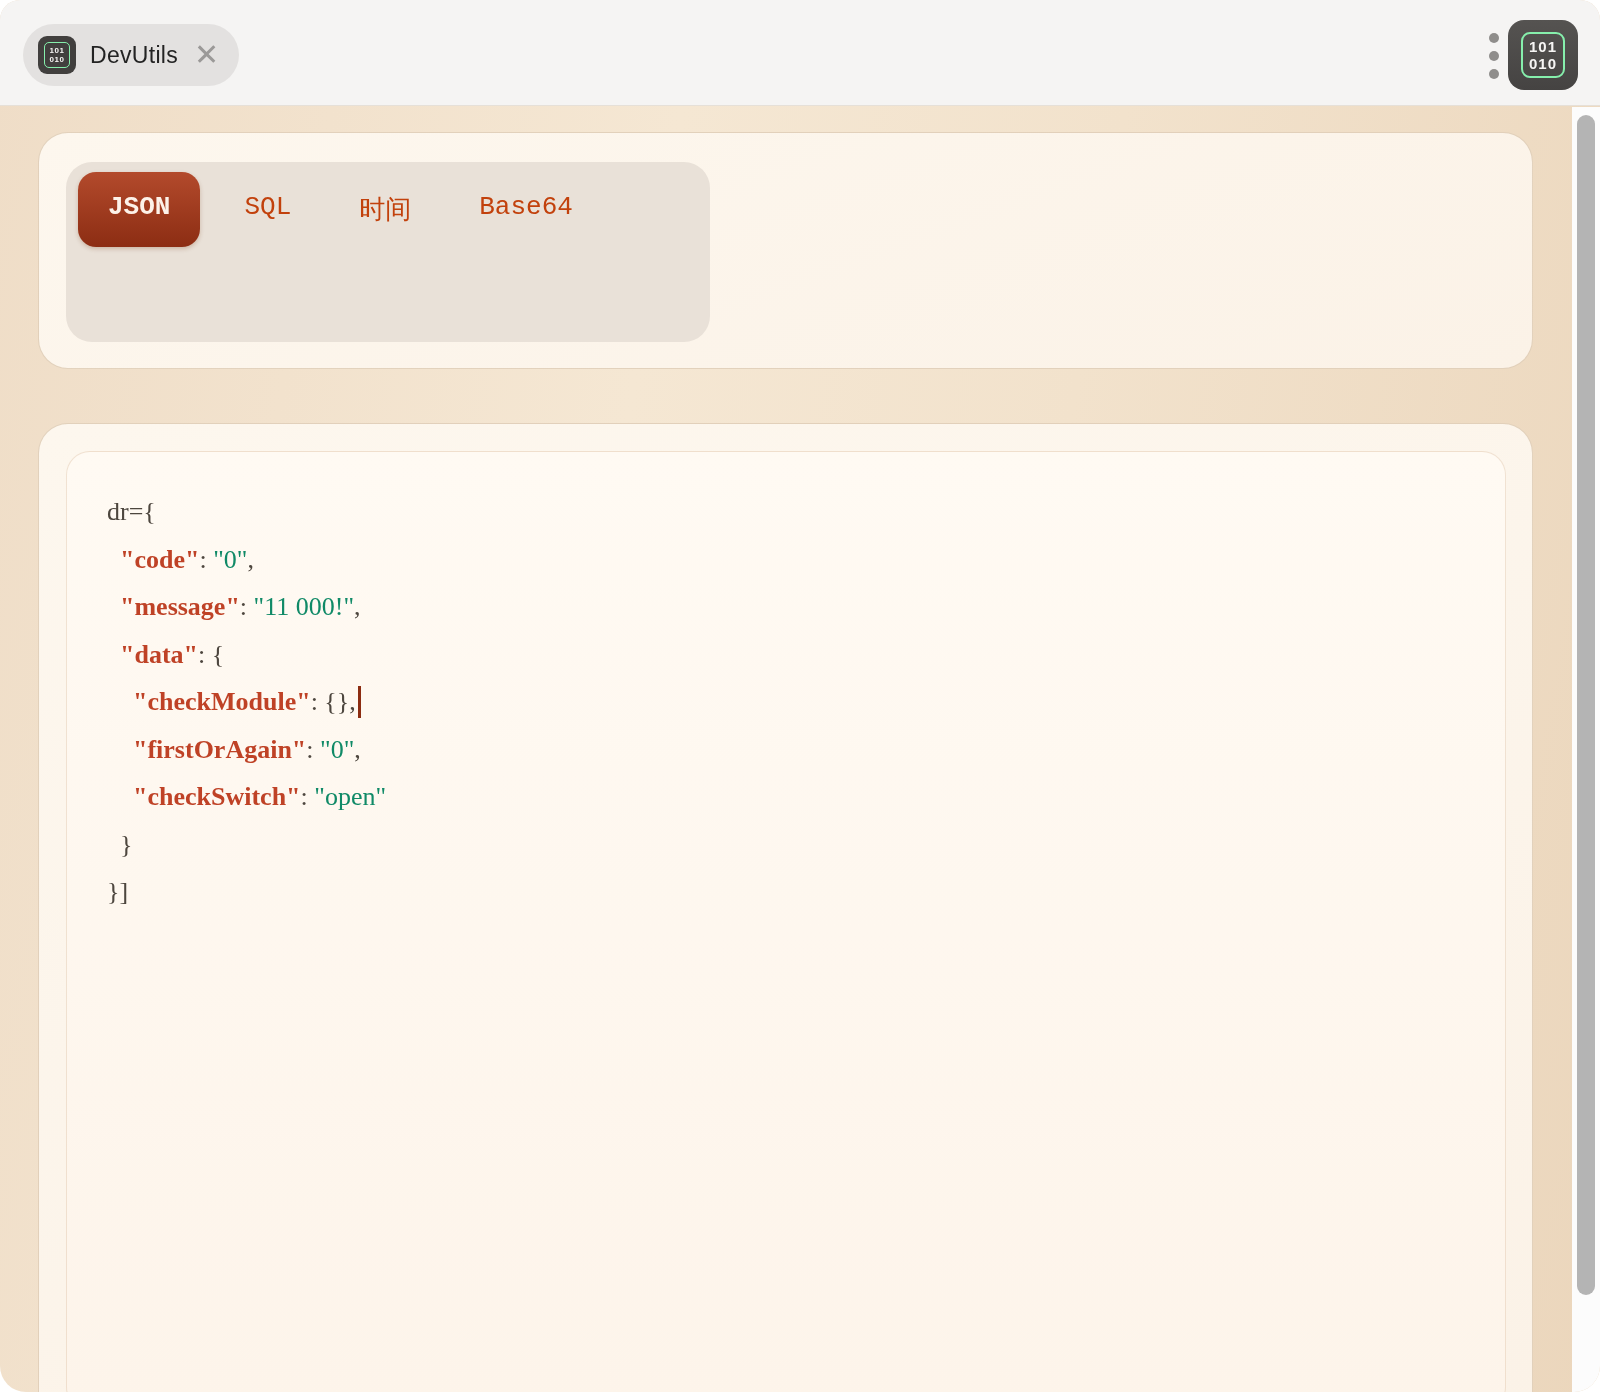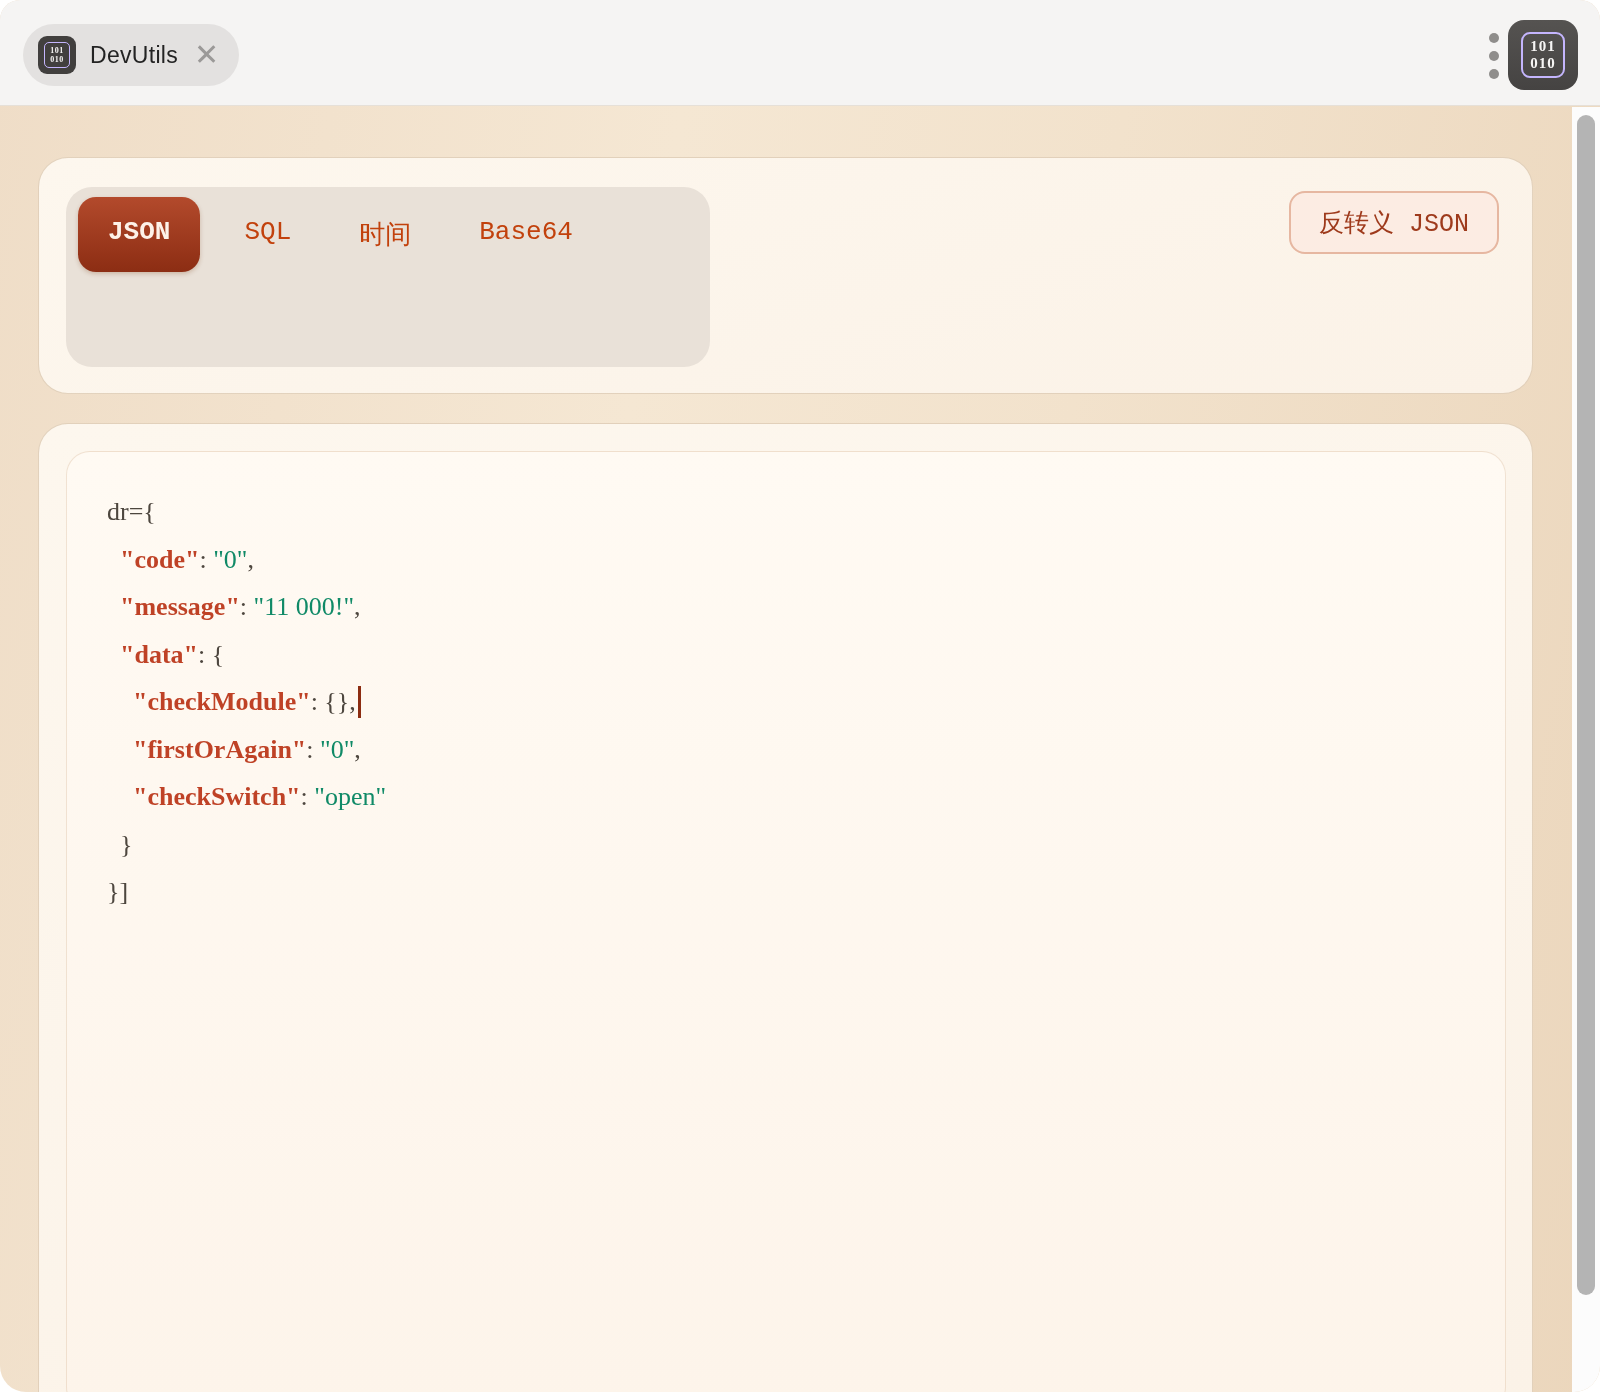--- a/index.html
+++ b/index.html
@@ -18,23 +18,23 @@
   .tab-chip{
     position:absolute;left:23px;top:24px;height:62px;border-radius:31px;
     background:#e3e1e0;display:flex;align-items:center;gap:14px;
     padding:0 20px 0 15px;
   }
   .chip-icon{
     width:38px;height:38px;border-radius:9px;background:#413f3e;
     display:flex;align-items:center;justify-content:center;flex:0 0 auto;
   }
   .binary-glyph{
-    border:2px solid #c4b5fd;border-radius:5px;
+    border:2px solid #86efac;border-radius:5px;
     display:flex;flex-direction:column;align-items:center;justify-content:center;
-    color:#f6f5f4;font-family:Liberation Serif, serif;font-weight:bold;
+    color:#f6f5f4;font-family:Liberation Sans, sans-serif;font-weight:bold;
   }
   .chip-icon .binary-glyph{width:26px;height:26px;font-size:8px;line-height:9px;letter-spacing:0.5px;border-width:1.5px;}
   .chip-title{font-size:23px;color:#232323;letter-spacing:0.3px;}
   .chip-close{font-size:30px;color:#9b9998;line-height:1;margin-left:2px;font-weight:300;cursor:default;}
   .kebab{
     position:absolute;left:1488px;top:33px;width:12px;height:46px;
     display:flex;flex-direction:column;justify-content:space-between;align-items:center;
   }
   .kebab i{width:10px;height:10px;border-radius:50%;background:#8f8d8b;}
   .ext-button{
@@ -49,21 +49,21 @@
   }
   .scrollbar-thumb{
     position:absolute;left:5px;top:8px;width:18px;height:1180px;border-radius:9px;background:#b4b4b4;
   }
   
   .card{
     position:absolute;left:38px;width:1495px;border-radius:30px;
     background:linear-gradient(160deg,#fdf7ee,#fbf2e7);
     border:1px solid rgba(196,166,130,0.45);
   }
-  .card-controls{top:157px;height:237px;}
+  .card-controls{top:132px;height:237px;}
   .card-editor{top:423px;height:1000px;}
   
   .tool-tabs{
     position:absolute;left:27px;top:29px;width:644px;height:180px;border-radius:26px;
     background:#e9e1d8;display:flex;flex-wrap:wrap;align-content:flex-start;
     padding:10px 12px;column-gap:20px;row-gap:26px;
   }
   .tab-item{
     font-family:"Liberation Mono",monospace;font-size:26px;color:#c2410c;
     padding:20px 24px;border-radius:18px;white-space:nowrap;cursor:default;
@@ -134,21 +134,20 @@
   </div>
 
   <div class="card card-controls">
     <div class="tool-tabs">
         <div class="tab-item active">JSON</div>
         <div class="tab-item">SQL</div>
         <div class="tab-item">时间</div>
         <div class="tab-item">Base64</div>
       </div>
     <div class="controls-right">
-      <div class="unescape-btn">反转义 JSON</div>
     </div>
   </div>
 
   <div class="card card-editor">
     <div class="editor-area">
         <div class="code-line"><span class="tok-p">dr={</span></div>
         <div class="code-line"><span class="tok-p">  </span><span class="tok-k">"code"</span><span class="tok-p">: </span><span class="tok-s">"0"</span><span class="tok-p">,</span></div>
         <div class="code-line"><span class="tok-p">  </span><span class="tok-k">"message"</span><span class="tok-p">: </span><span class="tok-s">"11 000!"</span><span class="tok-p">,</span></div>
         <div class="code-line"><span class="tok-p">  </span><span class="tok-k">"data"</span><span class="tok-p">: {</span></div>
         <div class="code-line"><span class="tok-p">    </span><span class="tok-k">"checkModule"</span><span class="tok-p">: {},</span><span class="caret"></span></div>

